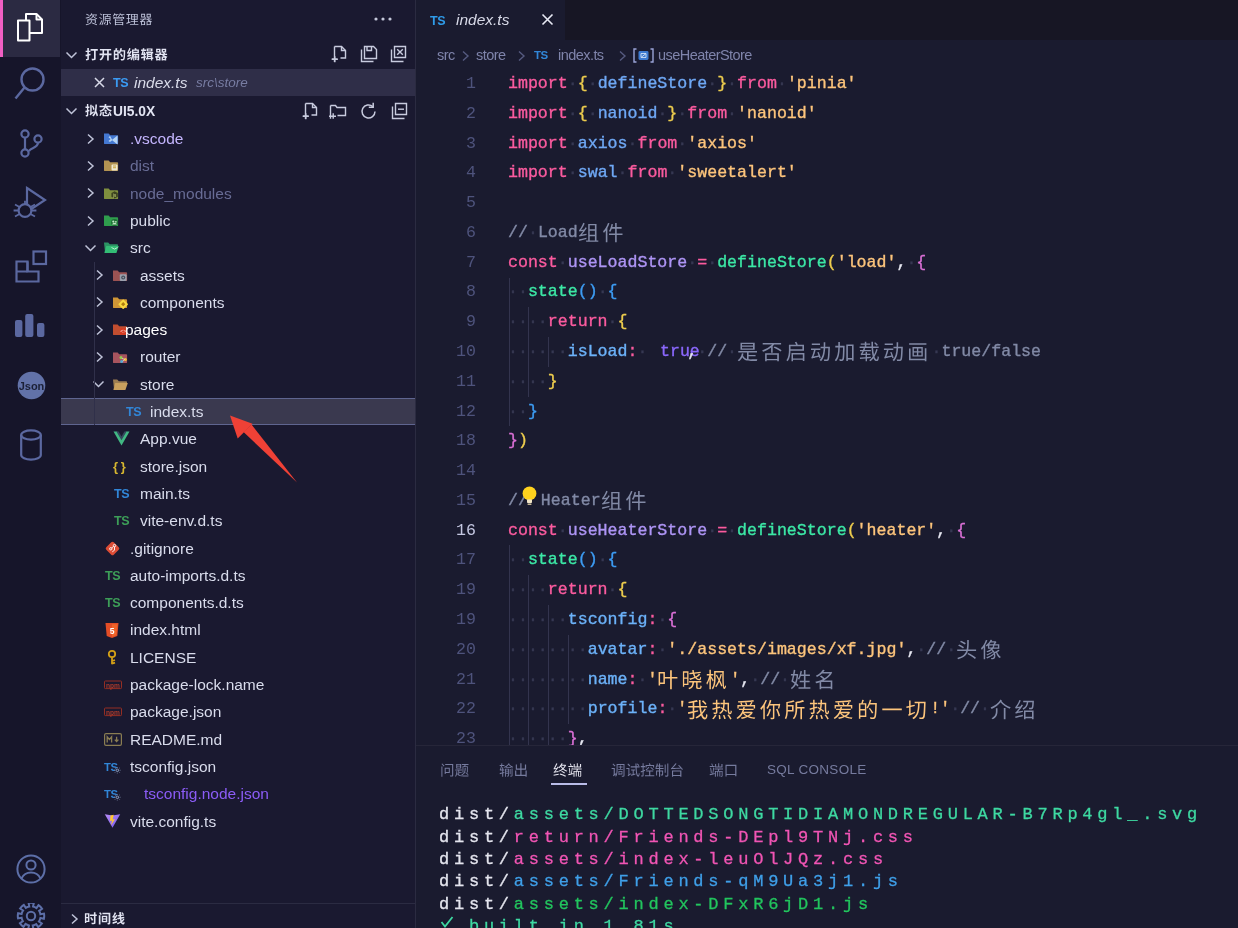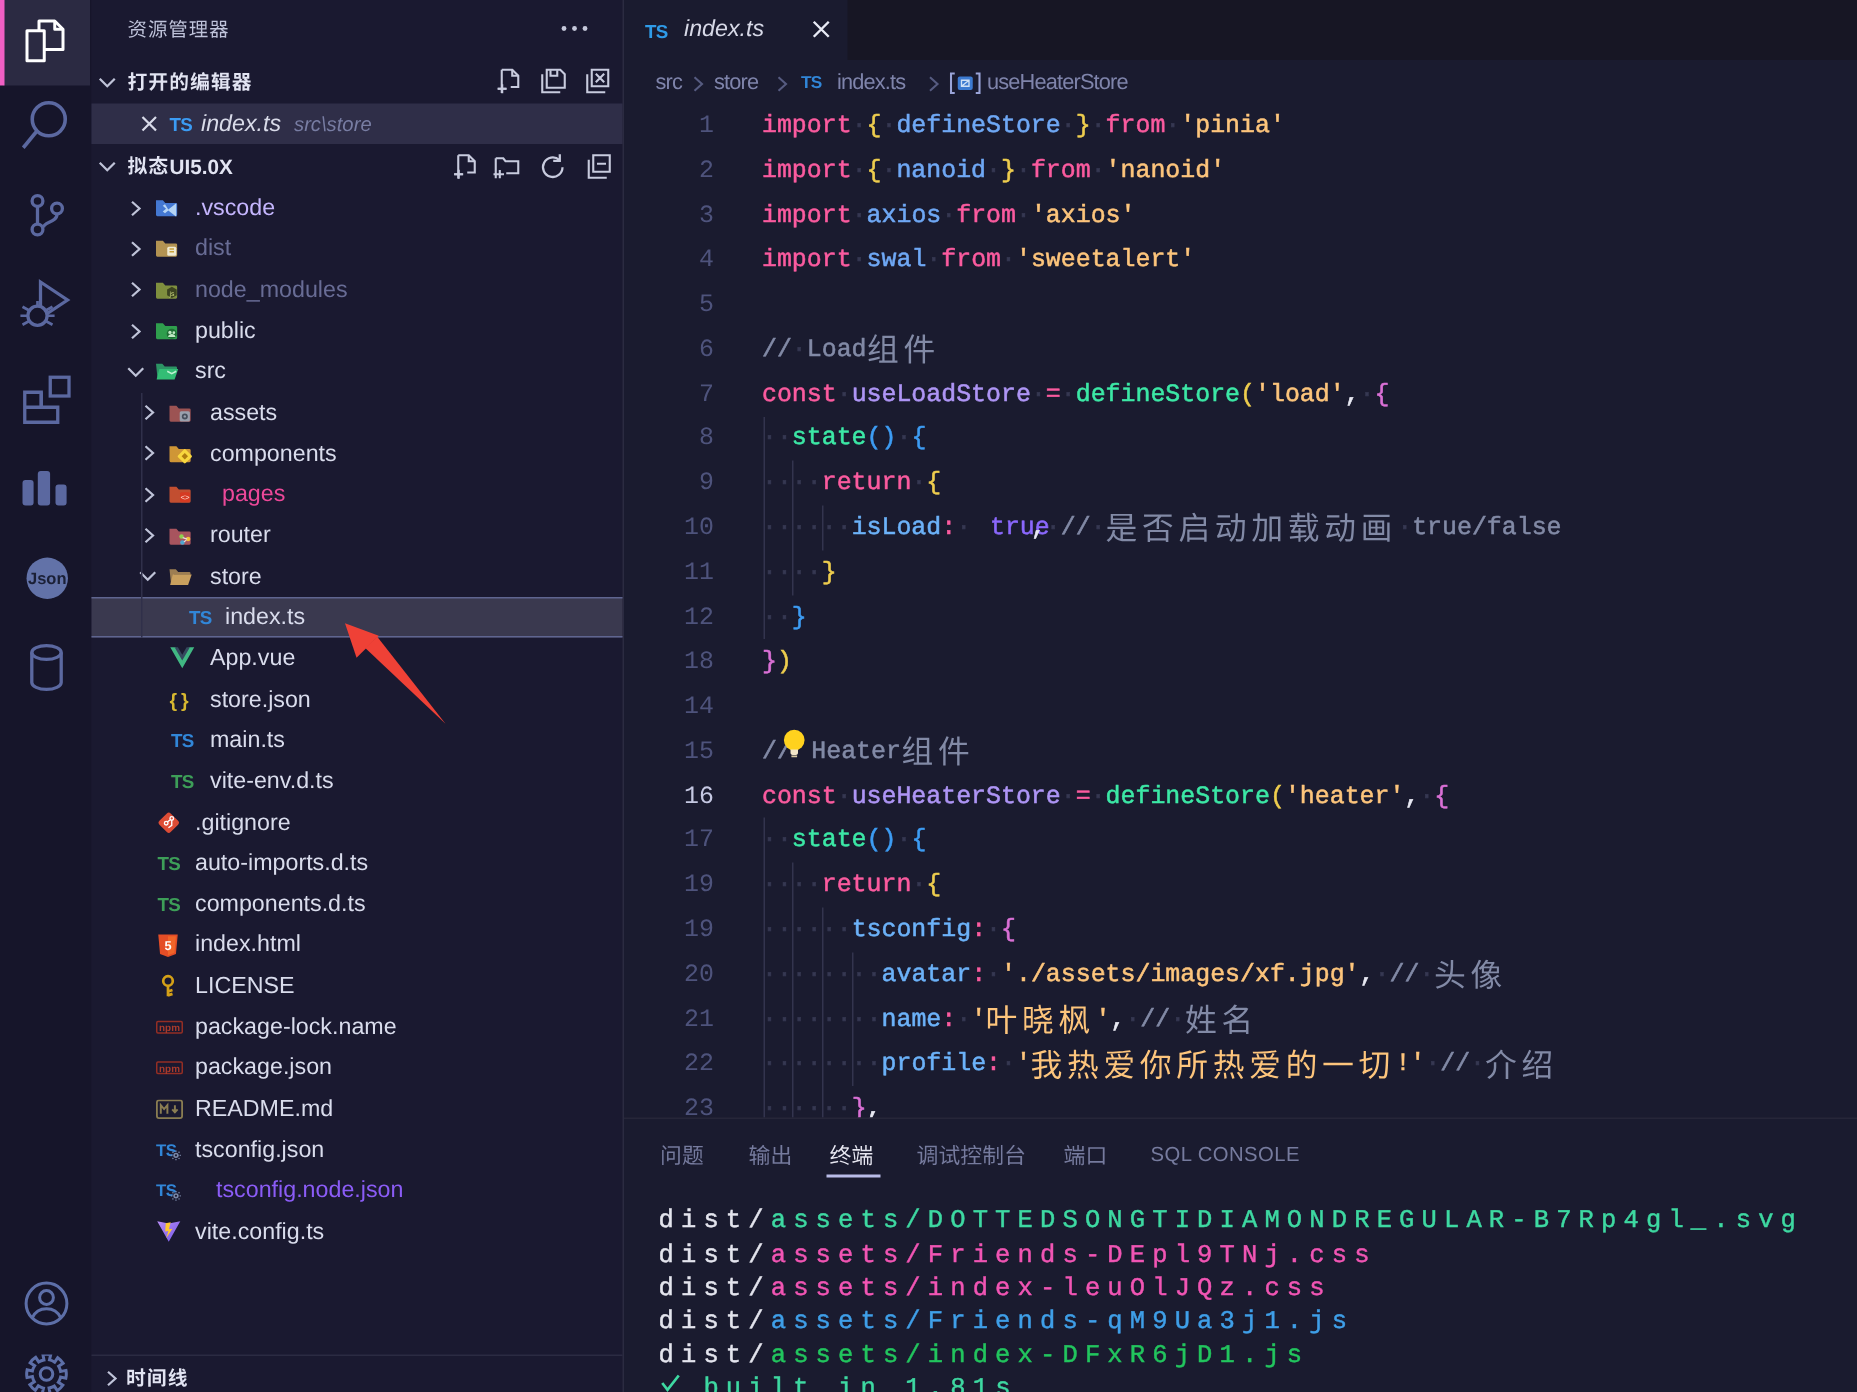--- a/index.html
+++ b/index.html
@@ -259,21 +259,21 @@
 <svg style="position:absolute;left:93px;top:323.7px" width="12" height="12" viewBox="0 0 12 12">
     <path d="M4 1.5 L9 6 L4 10.5" stroke="#bfc3d8" stroke-width="1.5" fill="none"></path>
   </svg>
 <div style="position:absolute;left:112px;top:321.2px;width:18px;height:17px;display:flex;align-items:center">
     <svg width="17" height="17" viewBox="0 0 17 17">
       <path d="M1 3.5 h4.6 l1.6 1.8 h7 a0.9 0.9 0 0 1 0.9 0.9 v7 a0.9 0.9 0 0 1 -0.9 0.9 h-12.3 a0.9 0.9 0 0 1 -0.9 -0.9 z" fill="#c24e30"></path>
       <rect x="8" y="7.2" width="6.6" height="6.6" rx="1" fill="#d63a22"></rect>
       <text x="11.3" y="12.4" font-size="5.2" fill="#ffd9cf" text-anchor="middle" font-family="Liberation Sans">&lt;&gt;</text>
     </svg>
   </div>
-<span class="tr" style="left:148px;top:316.1px;color:#ec4899">pages</span>
+<span class="tr" style="left:125px;top:316.1px;color:#ffffff">pages</span>
 <svg style="position:absolute;left:93px;top:351.0px" width="12" height="12" viewBox="0 0 12 12">
     <path d="M4 1.5 L9 6 L4 10.5" stroke="#bfc3d8" stroke-width="1.5" fill="none"></path>
   </svg>
 <div style="position:absolute;left:112px;top:348.5px;width:18px;height:17px;display:flex;align-items:center">
     <svg width="17" height="17" viewBox="0 0 17 17">
       <path d="M1 3.5 h4.6 l1.6 1.8 h7 a0.9 0.9 0 0 1 0.9 0.9 v7 a0.9 0.9 0 0 1 -0.9 0.9 h-12.3 a0.9 0.9 0 0 1 -0.9 -0.9 z" fill="#a8545e"></path>
       <circle cx="9" cy="8.6" r="1.5" fill="#8fd14f"></circle>
       <circle cx="13.4" cy="10.4" r="1.5" fill="#f2c037"></circle>
       <circle cx="9.6" cy="12.6" r="1.5" fill="#4fa7d1"></circle>
       <path d="M9.8 9.4 l3 1 M12.2 11.2 l-1.6 1" stroke="#e8e0e0" stroke-width="0.8"></path>
@@ -690,21 +690,21 @@
 <div style="position:absolute;left:709px;top:763px">
     <svg width="30" height="17" viewBox="0 0 30 17" style="display:block">
       <path fill="#767b9e" d="M0.7 3.0V4.1H5.7V3.0ZM1.2 4.9C1.5 6.6 1.8 8.7 1.8 10.1L2.7 10.0C2.7 8.5 2.4 6.4 2.0 4.8ZM2.2 0.7C2.6 1.4 3.0 2.3 3.2 2.9L4.1 2.6C3.9 2.0 3.5 1.1 3.1 0.4ZM5.9 7.9V13.7H6.9V8.8H8.2V13.6H9.1V8.8H10.4V13.5H11.3V8.8H12.7V12.7C12.7 12.8 12.6 12.9 12.5 12.9C12.4 12.9 12.0 12.9 11.6 12.9C11.7 13.1 11.9 13.5 11.9 13.8C12.6 13.8 13.0 13.7 13.3 13.6C13.6 13.4 13.6 13.2 13.6 12.7V7.9H9.9L10.3 6.6H14.0V5.6H5.5V6.6H9.1C9.0 7.0 8.9 7.5 8.8 7.9ZM6.1 1.0V4.5H13.5V1.0H12.4V3.5H10.2V0.3H9.2V3.5H7.1V1.0ZM4.2 4.6C4.1 6.4 3.7 9.0 3.4 10.6C2.3 10.8 1.4 11.0 0.6 11.2L0.9 12.3C2.3 11.9 4.0 11.5 5.8 11.0L5.6 10.0L4.2 10.4C4.6 8.8 4.9 6.5 5.2 4.8Z M16.5 1.8V13.4H17.6V12.1H26.2V13.3H27.4V1.8ZM17.6 11.0V2.9H26.2V11.0Z"></path>
     </svg>
   </div>
 <span style="position:absolute;left:767px;top:756px;font:13.5px/28px &quot;Liberation Sans&quot;;color:#767b9e;letter-spacing:0.3px">SQL CONSOLE</span>
 <div style="position:absolute;left:551px;top:783px;width:36px;height:1.6px;background:#b9bce8"></div>
 <span class="tm" style="left:439.0px;top:804.4px;color:#e4e5ee">dist/</span>
 <span class="tm" style="left:513.8px;top:804.4px;color:#3ed9a2">assets/DOTTEDSONGTIDIAMONDREGULAR-B7Rp4gl_.svg</span>
 <span class="tm" style="left:439.0px;top:826.6px;color:#e4e5ee">dist/</span>
-<span class="tm" style="left:513.8px;top:826.6px;color:#f155b4">assets/Friends-DEpl9TNj.css</span>
+<span class="tm" style="left:513.8px;top:826.6px;color:#f155b4">return/Friends-DEpl9TNj.css</span>
 <span class="tm" style="left:439.0px;top:849.0px;color:#e4e5ee">dist/</span>
 <span class="tm" style="left:513.8px;top:849.0px;color:#f155b4">assets/index-leuOlJQz.css</span>
 <span class="tm" style="left:439.0px;top:871.2px;color:#e4e5ee">dist/</span>
 <span class="tm" style="left:513.8px;top:871.2px;color:#3f9fe8">assets/Friends-qM9Ua3j1.js</span>
 <span class="tm" style="left:439.0px;top:893.6px;color:#e4e5ee">dist/</span>
 <span class="tm" style="left:513.8px;top:893.6px;color:#22c55e">assets/index-DFxR6jD1.js</span>
 <svg style="position:absolute;left:440px;top:916px;z-index:2" width="14" height="12" viewBox="0 0 14 12">
     <path d="M1.5 6 L5 10.5 L12.5 1" stroke="#3ed9a2" stroke-width="1.8" fill="none"></path>
   </svg>
 <span class="tm" style="left:439.0px;top:915.9px;color:#3ed9a2">  built in 1.81s</span>

